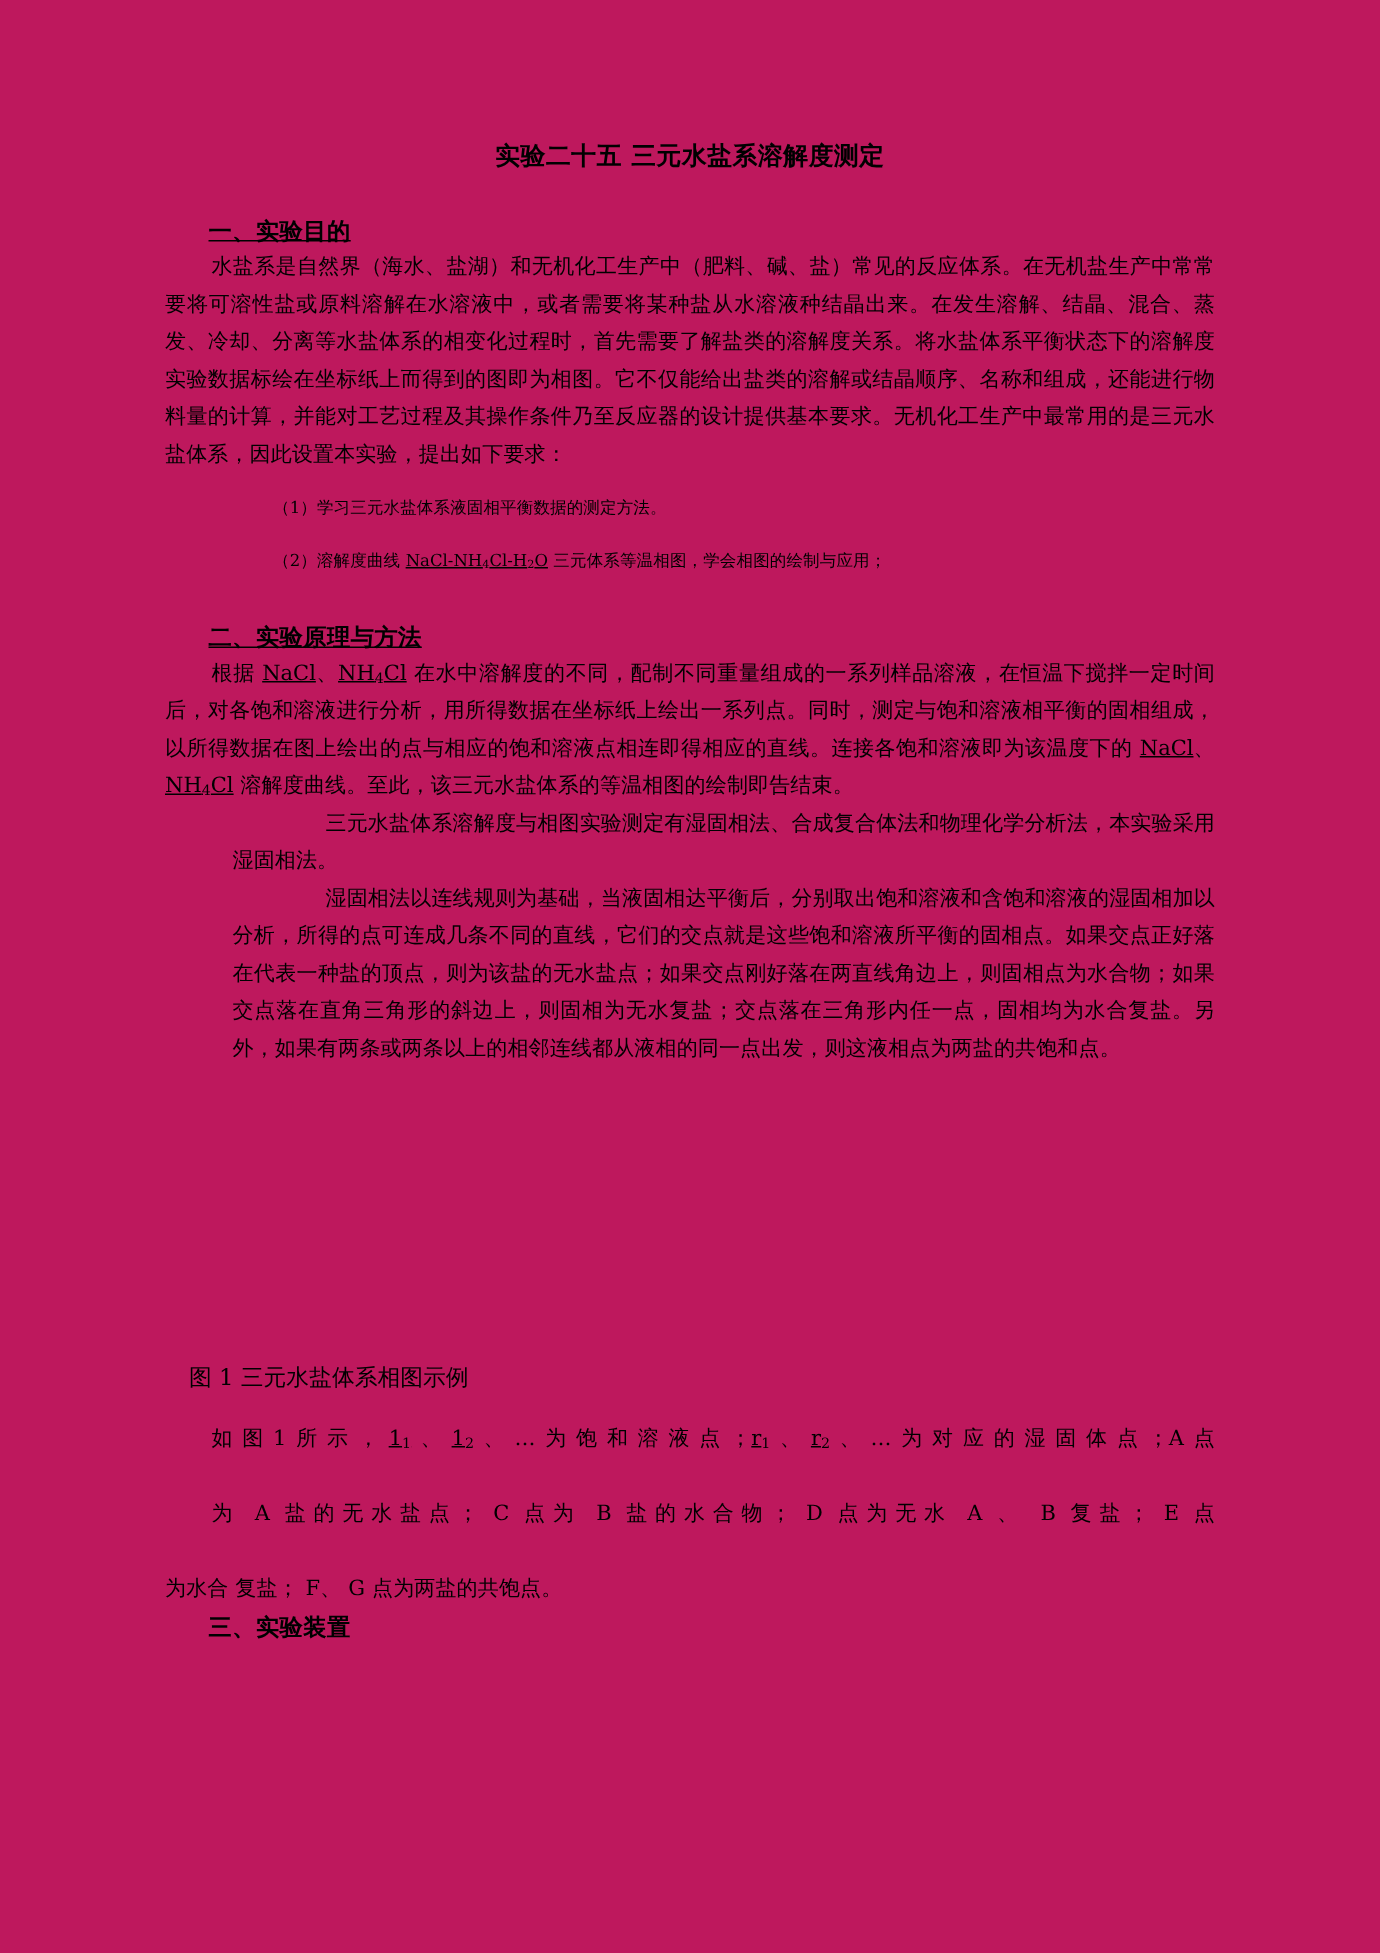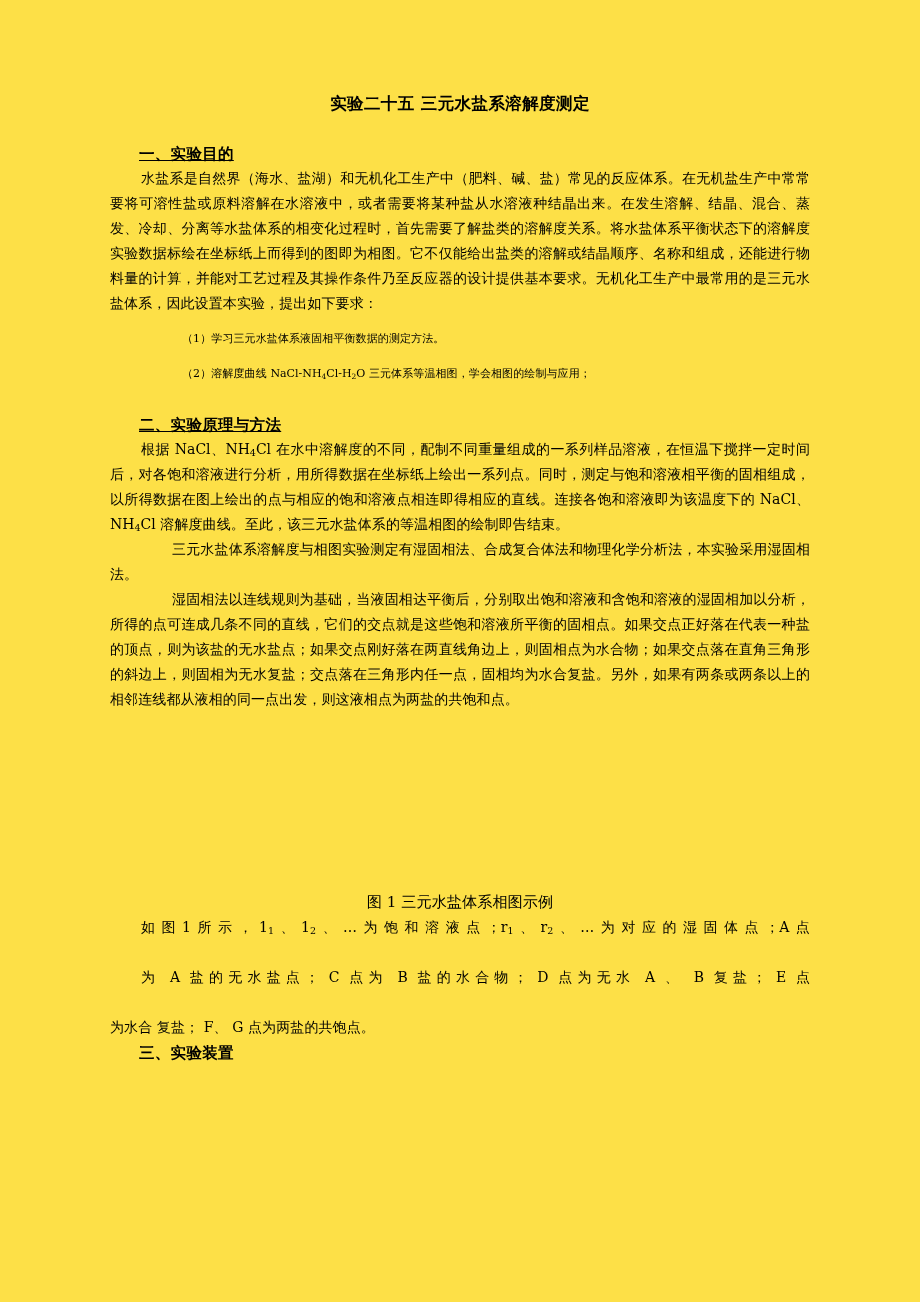--- a/index.html
+++ b/index.html
@@ -12,21 +12,21 @@
     width: 920px;
     height: 1302px;
     overflow: hidden;
     font-family: "DejaVu Serif", "Liberation Serif", serif;
     color: #000000;
   }
   .page {
     position: relative;
     width: 920px;
     height: 1302px;
-    background: #fde047;
+    background: #be185d;
     box-sizing: border-box;
     padding: 0;
   }
   .content {
     position: absolute;
     left: 110px;
     top: 0;
     width: 700px;
   }
 
@@ -57,54 +57,55 @@
   
   p.body {
     font-size: 14px;
     line-height: 25px;
     margin: 0;
     text-align: justify;
     text-justify: inter-ideograph;
     text-indent: 31px;
     letter-spacing: 0.1px;
   }
-  p.body.indent-wide { text-indent: 62px; }
+  p.body.indent-wide { text-indent: 62px; margin-left: 45px; }
 
   
   p.listitem {
     font-size: 11px;
     line-height: 25px;
     margin: 10px;
     text-align: justify;
     text-justify: inter-ideograph;
     text-indent: 62px;
     letter-spacing: 0.1px;
   }
 
   
   .f {
     font-family: "DejaVu Serif", "Liberation Serif", serif;
     letter-spacing: 0;
+    text-decoration: underline;
   }
   sub {
     font-size: 0.68em;
     vertical-align: -0.22em;
     line-height: 0;
   }
 
   
   .figure-area {
     height: 178px;
     width: 100%;
   }
   .figure-caption {
     font-size: 15.2px;
     line-height: 25px;
-    text-align: center;
-    margin: 0;
+    text-align: left;
+    margin: 16px;
   }
 
   
   .legend-line {
     display: block;
     text-align: justify;
     text-justify: inter-ideograph;
   }
   .legend-line::after {
     content: "";

